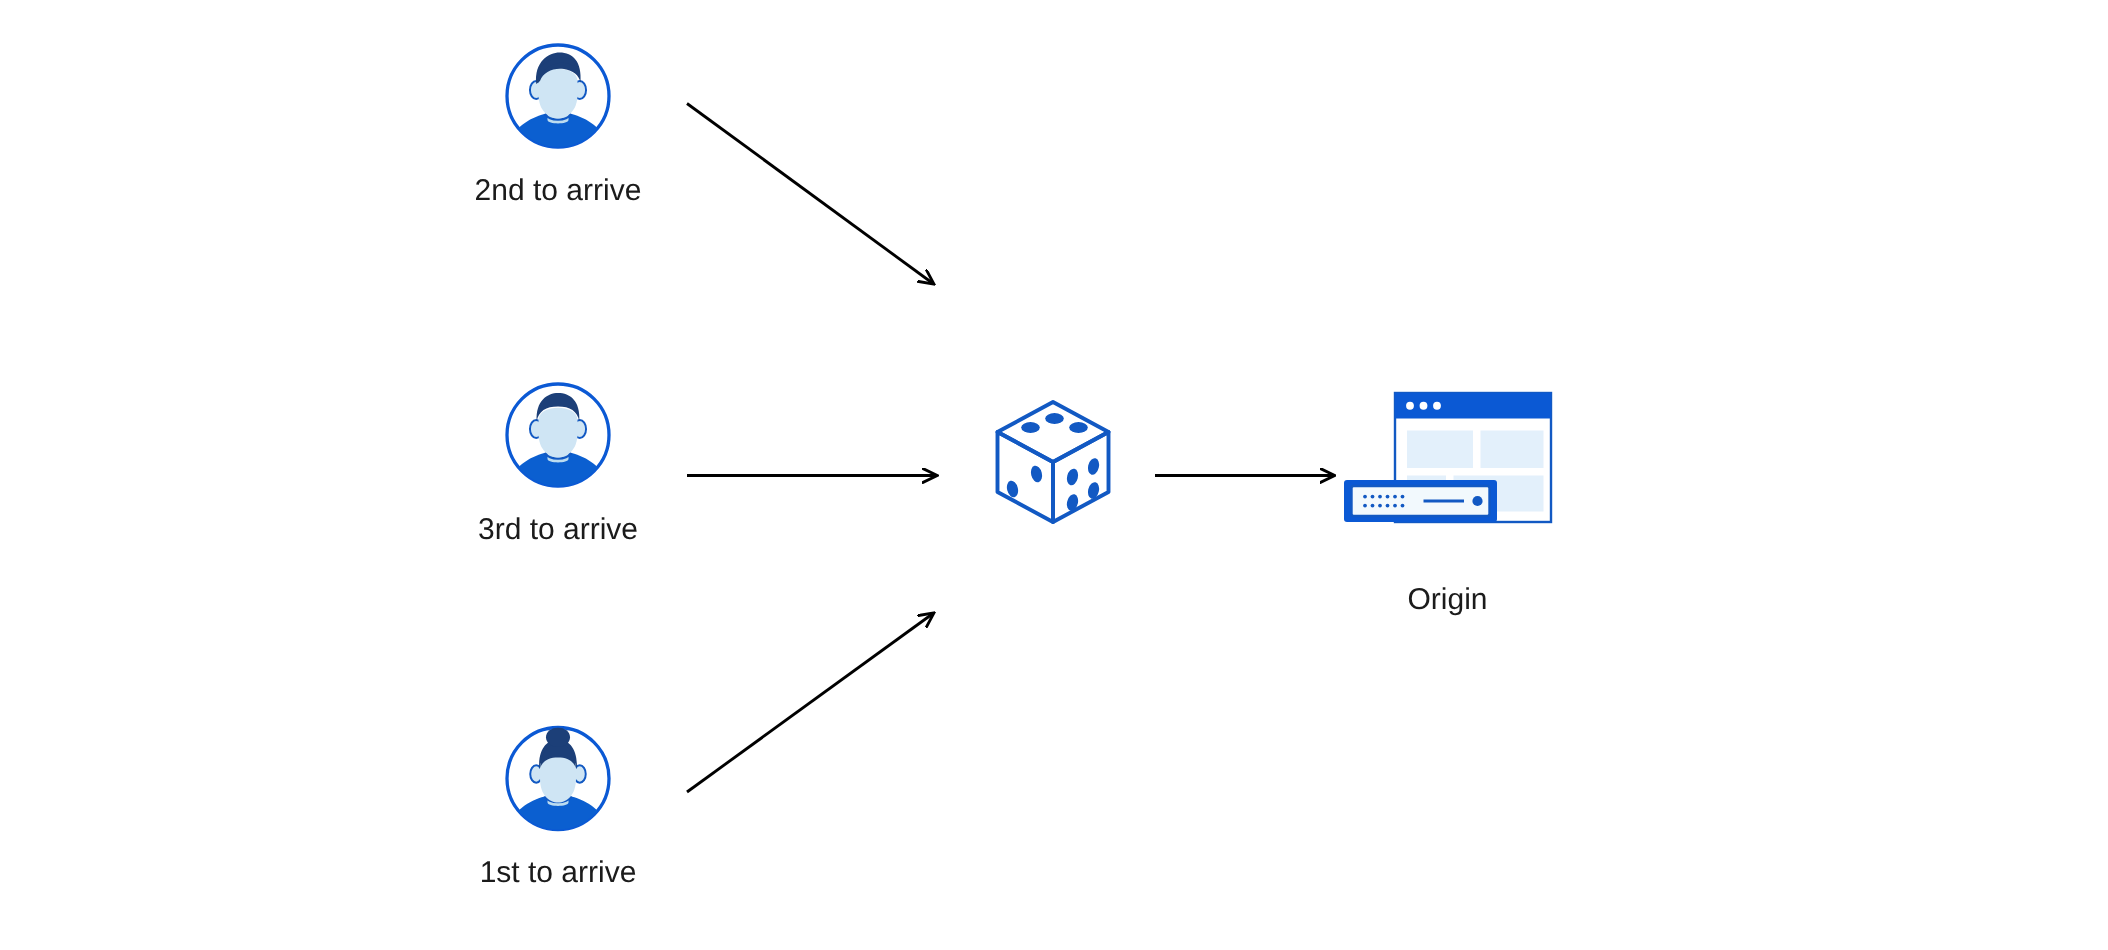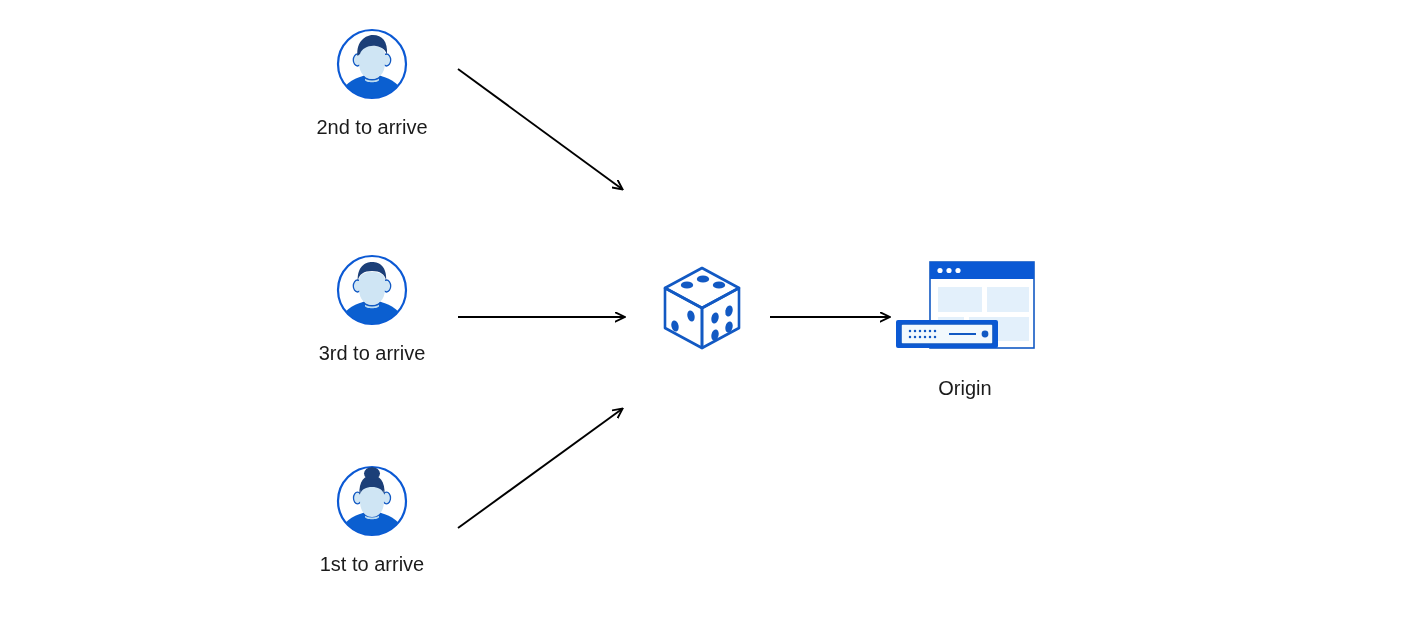--- a/index.html
+++ b/index.html
@@ -127,21 +127,21 @@
           <ellipse cx="51.5" cy="33" rx="4.2" ry="6" fill="#cfe5f4" stroke="#1259c3" stroke-width="1.3"></ellipse>
           <path d="M24 27 C24 16 50 16 50 27 L50 36 C50 47 43 52 37 52 C31 52 24 47 24 36 Z" fill="#cfe5f4"></path>
 
           <path d="M22.8 28 C22 14 30 9 37 9 C45 9 52 14 51.2 28 C50 21 45 18 37 18 C29 18 24 21 22.8 28 Z" fill="#1c3f78"></path>
         </g>
       </svg>
     </div>
     <div class="node-label avatar-label">3rd to arrive</div>
   </div>
 
-  <div class="node" style="left:298px; top:464px; width:148px;">
+  <div class="node" style="left:298px; top:482px; width:148px;">
     <div class="avatar-wrap">
       <svg viewBox="0 0 74 74" width="74" height="74">
         <defs>
           <clipPath id="clipC">
               <circle cx="37" cy="37" r="34"></circle>
             </clipPath>
         </defs>
         <circle cx="37" cy="37" r="34" fill="#ffffff" stroke="#0b59d4" stroke-width="2.2"></circle>
         <g clip-path="url(#clipC)">
           <path d="M4 74 C5 59 17 52 28 49 L46 49 C57 52 69 59 70 74 Z" fill="#0b5fd0"></path>
@@ -186,21 +186,21 @@
         </g>
 
         <g fill="#1259c3">
           <ellipse cx="32" cy="54" rx="3.6" ry="5.6" transform="rotate(-14 32 54)"></ellipse>
           <ellipse cx="16" cy="64" rx="3.6" ry="5.6" transform="rotate(-14 16 64)"></ellipse>
         </g>
       </svg>
     </div>
   </div>
 
-  <div class="node" style="left:892px; top:256px; width:146px;">
+  <div class="node" style="left:892px; top:256px; width:146px;gap:12px;">
     <div class="origin-wrap">
       <svg viewBox="0 0 146 104" width="146" height="104">
 
         <g>
           <rect x="38" y="6" width="104" height="86" fill="#ffffff" stroke="#1259c3" stroke-width="1.6"></rect>
           <rect x="38" y="6" width="104" height="17" fill="#0b59d4"></rect>
           <circle cx="48" cy="14.5" r="2.6" fill="#ffffff"></circle>
           <circle cx="57" cy="14.5" r="2.6" fill="#ffffff"></circle>
           <circle cx="66" cy="14.5" r="2.6" fill="#ffffff"></circle>
 

